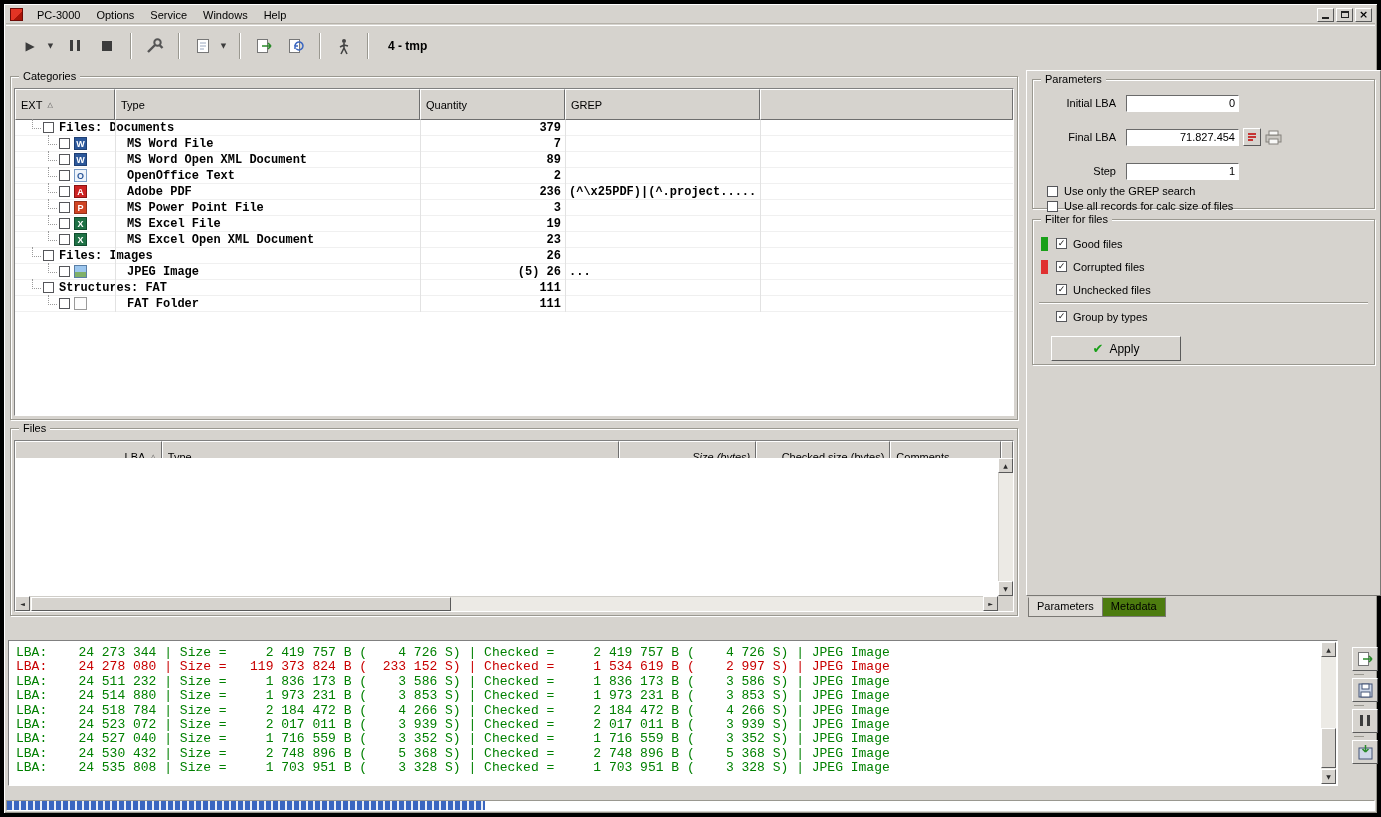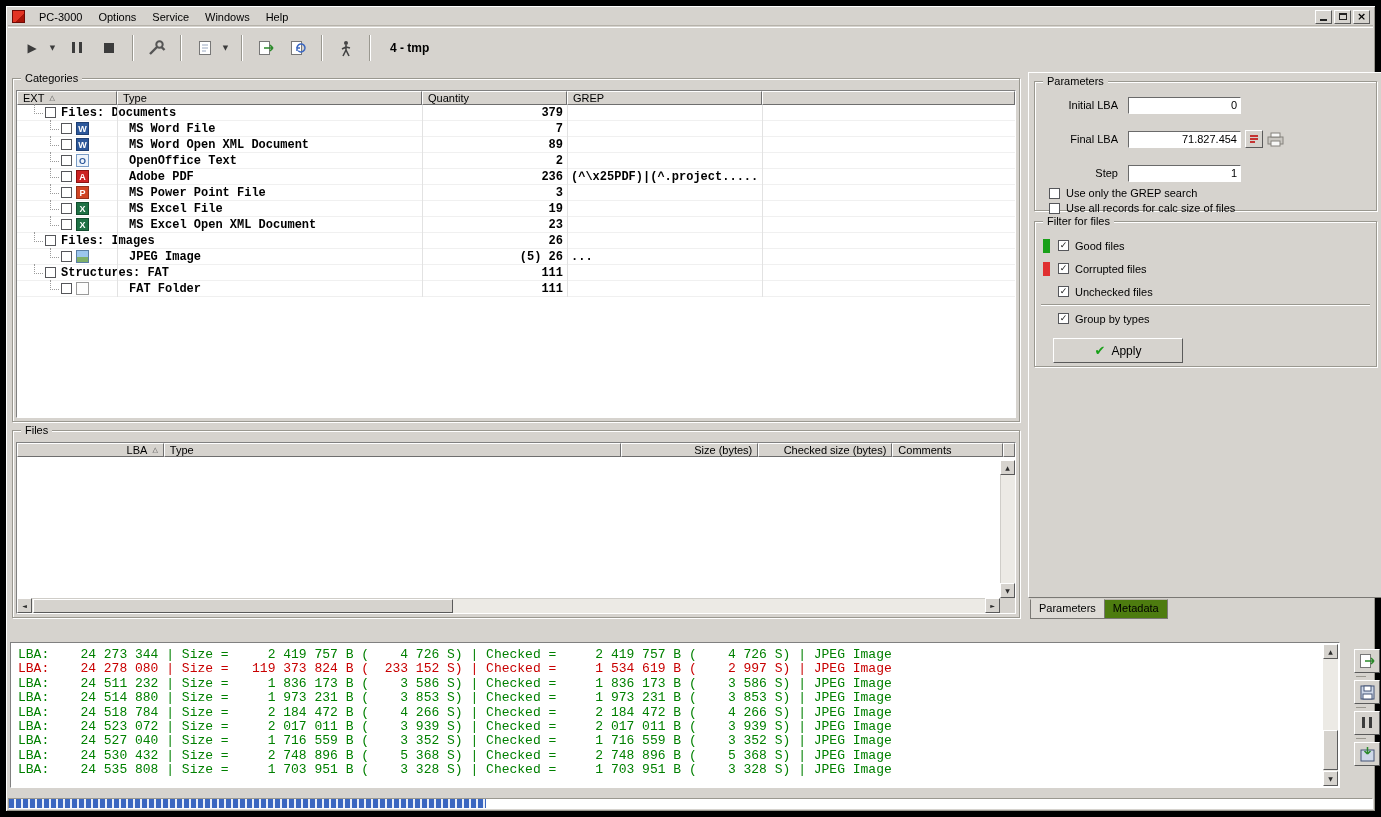--- a/index.html
+++ b/index.html
@@ -1,18 +1,18 @@
 <!DOCTYPE html>
 <html><head>
 <meta charset="utf-8">
 <style>
   *{margin:0;padding:0;box-sizing:border-box}
   html,body{width:1381px;height:817px;overflow:hidden}
   body{font-family:"Liberation Sans",sans-serif;font-size:11px;color:#000;background:#808080}
-  .win{position:relative;width:1381px;height:817px;background:#d6d3ce;border:6px solid #000000;box-shadow:inset 1px 1px 0 #ffffff, inset -1px -1px 0 #9a9890}
+  .win{position:relative;width:1381px;height:817px;background:#d6d3ce;border:4px solid #000000;box-shadow:inset 1px 1px 0 #ffffff, inset -1px -1px 0 #9a9890}
 
   
   .titlebar{position:absolute;top:2px;left:2px;right:2px;height:18px;display:flex;align-items:center;border-bottom:1px solid #b6b2aa;background:#d6d3ce}
   .app-icon{width:13px;height:13px;margin:0 6px 0 4px;background:linear-gradient(135deg,#e23424 0 60%,#a81408 60%);border:1px solid #6e0a06}
   .menu-item{padding:2px 8px;cursor:default}
   .win-controls{margin-left:auto;display:flex;gap:2px;padding-right:3px}
   .win-btn{width:17px;height:14px;background:#d6d3ce;border:1px solid;border-color:#fff #5a5a5a #5a5a5a #fff;display:flex;align-items:center;justify-content:center;font-size:10px;line-height:1}
   .min-glyph{width:7px;height:2px;background:#222;margin-top:7px}
   .max-glyph{width:8px;height:7px;border:1px solid #222;border-top-width:2px}
   .close-glyph{font-weight:bold;font-size:11px;font-family:"DejaVu Sans",sans-serif}
@@ -28,21 +28,21 @@
   .tsep{width:2px;height:26px;margin:0 5px;border-left:1px solid #9a9890;border-right:1px solid #fff}
   .session-label{font-weight:bold;font-size:12px;margin-left:10px}
 
   
   .groupbox{position:absolute;border:1px solid #9a9890;box-shadow:inset 1px 1px 0 #fff, 1px 1px 0 #fff}
   .legend{position:absolute;top:-7px;left:8px;background:#d6d3ce;padding:0 4px;line-height:13px}
 
   
   .categories{left:6px;top:72px;width:1008px;height:344px}
   .panel-inner{position:absolute;left:3px;top:11px;right:3px;bottom:3px;background:#fff;border:1px solid;border-color:#808080 #fff #fff #808080}
-  .grid-head{display:flex;height:14px;background:#86efac}
+  .grid-head{display:flex;height:31px;background:#86efac}
   .gh{border:1px solid;border-color:#fff #6e6e6e #6e6e6e #fff;padding:1px 5px;display:flex;align-items:center;overflow:hidden;white-space:nowrap;background:#d6d3ce}
   .gh.c0{width:100px}.gh.c1{width:305px}.gh.c2{width:145px;justify-content:flex-start}.gh.c3{width:195px}.gh.fill{flex:1}
   .sort-icon{font-family:"DejaVu Sans",sans-serif;font-size:7px;margin-left:5px;color:#4a4a4a}
   .cat-body{position:relative;font-family:"Liberation Mono",monospace;font-size:12px;font-weight:bold}
   .tree-row{position:relative;height:16px;display:flex;align-items:center;border-bottom:1px solid #f0f0f0}
   .tree-row.lvl0{padding-left:17px}
   .tree-row.lvl1{padding-left:33px}
   .conn{width:9px;height:10px;border-left:1px dotted #9a9a9a;border-bottom:1px dotted #9a9a9a;transform:translateY(-4px);flex:none}
   .cbx{width:11px;height:11px;border:1px solid #55565a;background:#fff;margin-left:2px;flex:none;display:flex;align-items:center;justify-content:center;font-family:"DejaVu Sans",sans-serif;font-size:9px;font-weight:bold;line-height:1;color:#111}
   .fic{display:inline-block;width:13px;height:13px;margin-left:4px;border:1px solid #888;background:#fff;font:bold 9px/12px "Liberation Sans",sans-serif;text-align:center;flex:none;color:#333}
@@ -318,21 +318,21 @@
     <span class="legend">Files</span>
     <div class="panel-inner">
       <div class="grid-head">
           <div class="gh" style="width: 150px; justify-content: flex-end;">
             <span>LBA</span>
             <span class="sort-icon">△</span>
           </div>
           <div class="gh" style="width: 468px; justify-content: flex-start;">
             <span>Type</span>
           </div>
-          <div class="gh" style="width: 140px; justify-content: flex-end;">
+          <div class="gh" style="width: 140px; justify-content: flex-end; font-style: italic;">
             <span>Size (bytes)</span>
           </div>
           <div class="gh" style="width: 137px; justify-content: flex-end;">
             <span>Checked size (bytes)</span>
           </div>
           <div class="gh" style="width: 113px; justify-content: flex-start;">
             <span>Comments</span>
           </div>
           <div class="gh fill"></div>
         </div>

